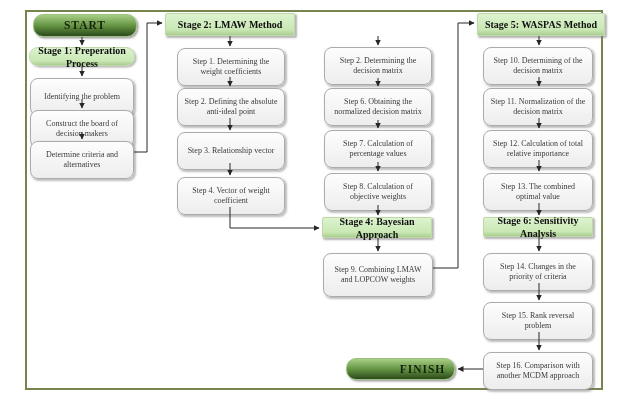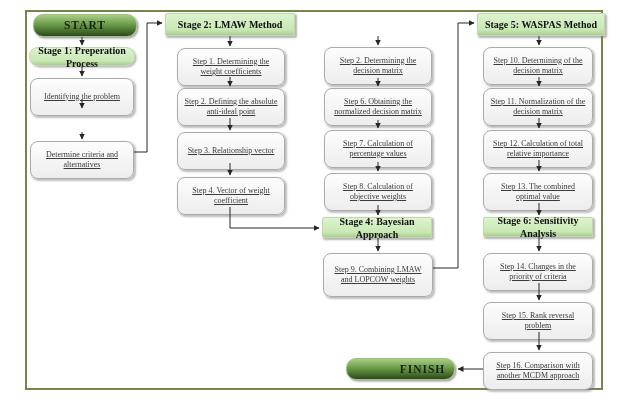--- a/index.html
+++ b/index.html
@@ -27,33 +27,34 @@
   .stage-header {
     background:linear-gradient(180deg,#ddf3d0 0%,#c9e8b4 75%,#aacd90 100%);
     border:1px solid #bed8a8; border-radius:2px;
     box-shadow:1.5px 1.5px 2px rgba(120,120,120,.55);
     font-weight:bold; font-size:10px; color:#101010; padding:1px 2px;
   }
   .step {
     background:linear-gradient(180deg,#fdfdfd 0%,#ededed 100%);
     border:1px solid #ababab; border-radius:8px;
     box-shadow:1.5px 1.5px 2px rgba(125,125,125,.5);
-    font-size:8px; color:#3b3b3b; padding:18px 4px;text-decoration:underline;
+    font-size:8px; color:#3b3b3b; padding:18px 4px;
   }
   #connectors { position:absolute; left:0; top:0; pointer-events:none; }
 </style>
 </head>
 <body>
 
 <div id="canvas">
   <div id="frame"></div>
 
   <div class="node terminal" style="left:33px;top:14px;width:104px;height:23px;">START</div>
   <div class="node stage-header" style="left:29px;top:47px;width:106px;height:19px;border-radius:9px;">Stage 1: Preperation Process</div>
   <div class="node step" style="left:30px;top:78px;width:104px;height:21px;">Identifying the problem</div>
+  <div class="node step" style="left:30px;top:110px;width:104px;height:22px;">Construct the board of decision makers</div>
   <div class="node step" style="left:30px;top:141px;width:104px;height:22px;">Determine criteria and alternatives</div>
 
   <div class="node stage-header" style="left:165px;top:13px;width:130px;height:23px;">Stage 2: LMAW Method</div>
   <div class="node step" style="left:177px;top:48px;width:108px;height:29px;">Step 1. Determining the weight coefficients</div>
   <div class="node step" style="left:177px;top:88px;width:108px;height:30px;">Step 2. Defining the absolute anti-ideal point</div>
   <div class="node step" style="left:177px;top:132px;width:108px;height:31px;">Step 3. Relationship vector</div>
   <div class="node step" style="left:177px;top:177px;width:108px;height:30px;">Step 4. Vector of weight coefficient</div>
 
   <div class="node step" style="left:324px;top:47px;width:108px;height:31px;">Step 2. Determining the decision matrix</div>
   <div class="node step" style="left:324px;top:88px;width:108px;height:32px;">Step 6. Obtaining the normalized decision matrix</div>

